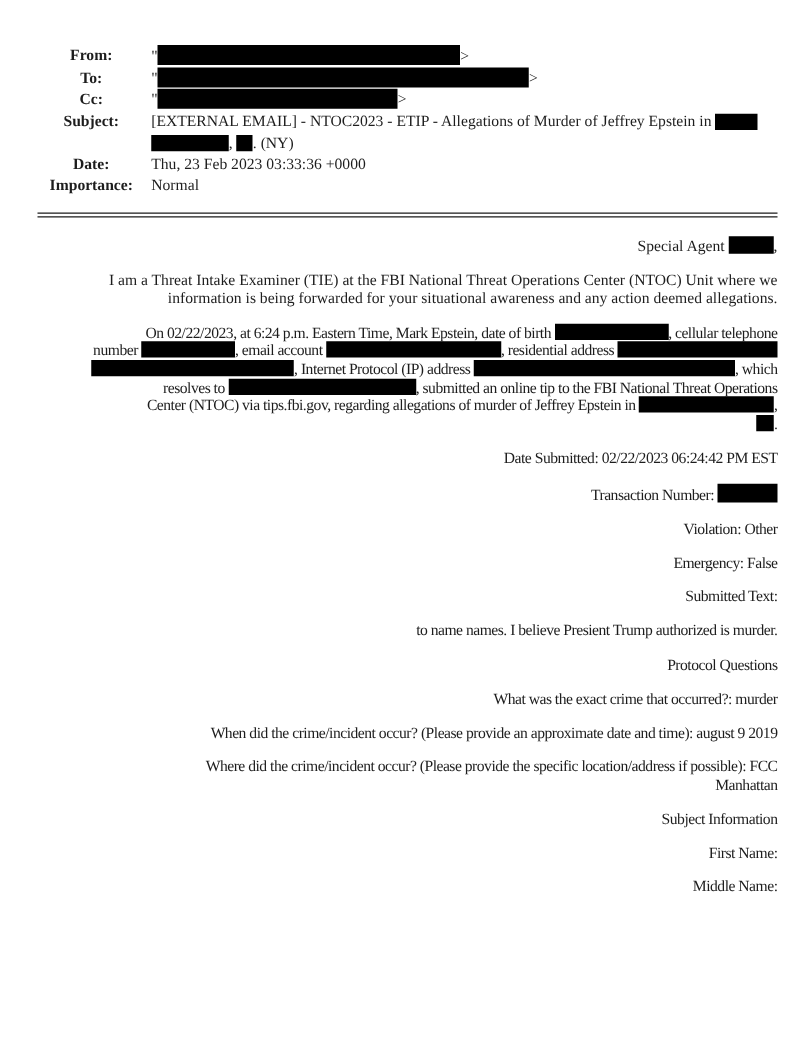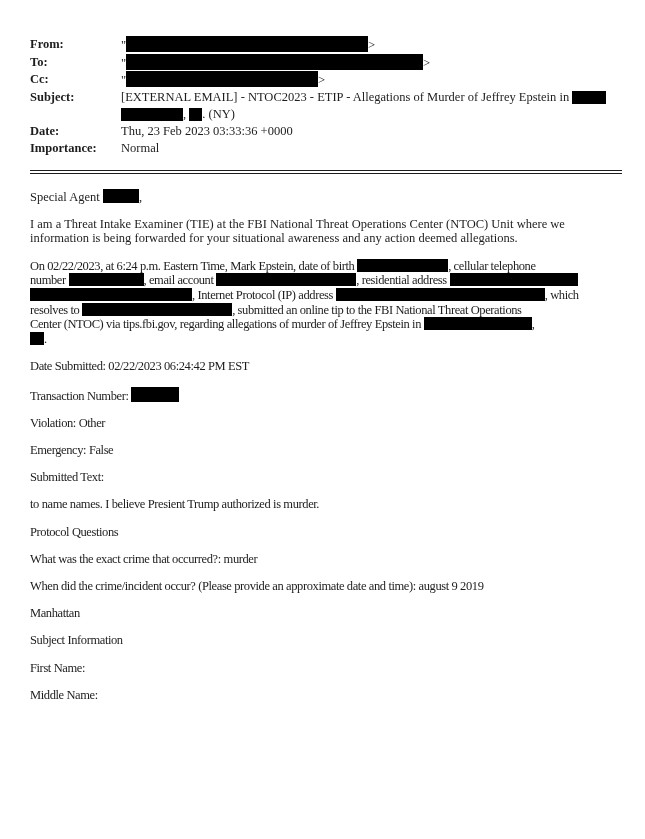--- a/index.html
+++ b/index.html
@@ -11,42 +11,42 @@
     padding: 36px 23px 0 30px;
     background: #ffffff;
     color: #1d1d1d;
     font-family: "Liberation Serif", "DejaVu Serif", serif;
     font-size: 12.5px;
     overflow: hidden;
   }
   .hrow { display: flex; }
   .hlabel {
     flex: 0 0 86px;
-    text-align: left;
+    text-align: center;
     font-weight: bold;
     line-height: 17px;
     white-space: pre;
   }
   .hvalue { margin-left: 5px; }
   .hvalue .line { line-height: 17px; }
   .line { white-space: pre; }
   .redact {
     display: inline-block;
     background: var(--redact, #000);
     height: 13px;
     vertical-align: -2px;
   }
   .hrow .redact { vertical-align: -3.5px; }
   .divider {
     height: 2px;
     border-top: 1.5px solid #1d1d1d;
     border-bottom: 1px solid #1d1d1d;
     margin: 13px 0 15px 0;
   }
-  .block { margin-bottom: 12.5px; }
+  .block { margin-bottom: 12.5px; text-align: right; }
   .block .line { line-height: 14.7px; }
   .bold { font-weight: normal; letter-spacing: -0.4px; }
 </style>
 </head>
 <body>
 
 <div class="page" style="color: rgb(29, 29, 29); background: rgb(255, 255, 255); --redact: #000000;">
   <div>
       <div class="hrow">
         <div class="hlabel">From:</div>
@@ -124,20 +124,21 @@
       <div class="block bold">
         <div class="line"><span>Protocol Questions</span></div>
       </div>
       <div class="block bold">
         <div class="line"><span>What was the exact crime that occurred?: murder</span></div>
       </div>
       <div class="block bold">
         <div class="line"><span>When did the crime/incident occur? (Please provide an approximate date and time): august 9 2019</span></div>
       </div>
       <div class="block bold">
+        <div class="line"><span>Where did the crime/incident occur? (Please provide the specific location/address if possible): FCC</span></div>
         <div class="line"><span>Manhattan</span></div>
       </div>
       <div class="block bold">
         <div class="line"><span>Subject Information</span></div>
       </div>
       <div class="block bold">
         <div class="line"><span>First Name:</span></div>
       </div>
       <div class="block bold">
         <div class="line"><span>Middle Name:</span></div>

